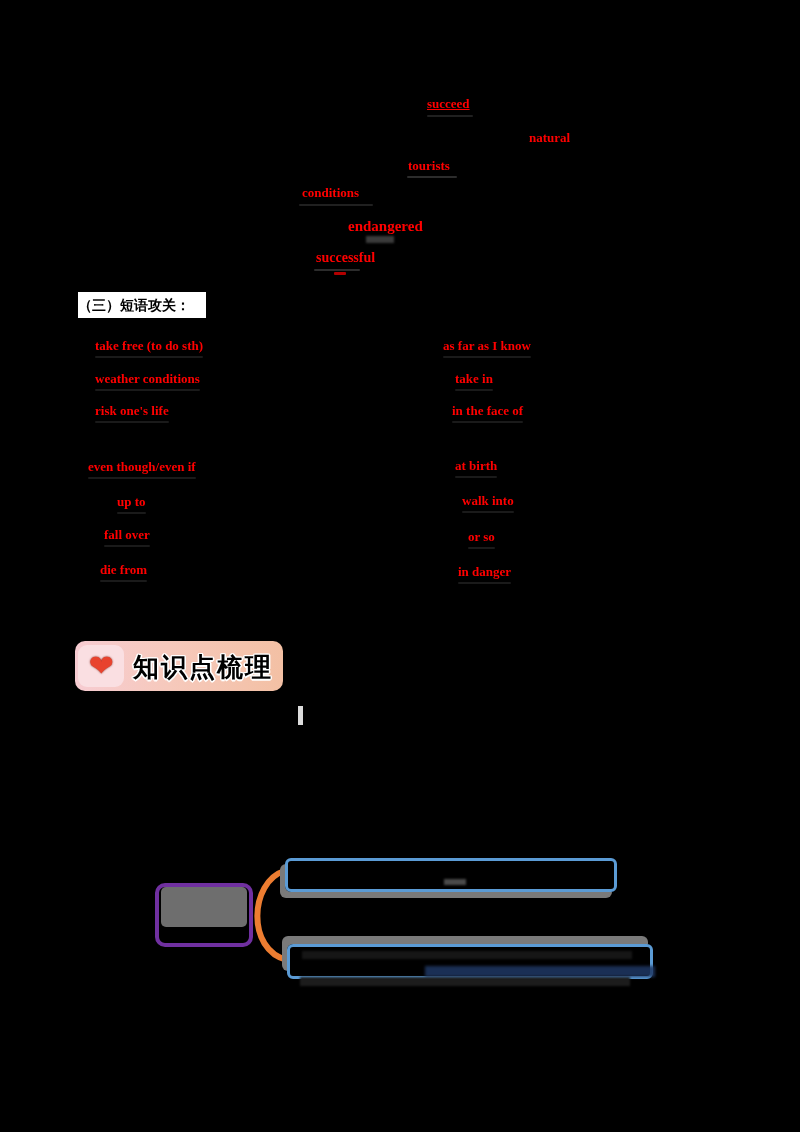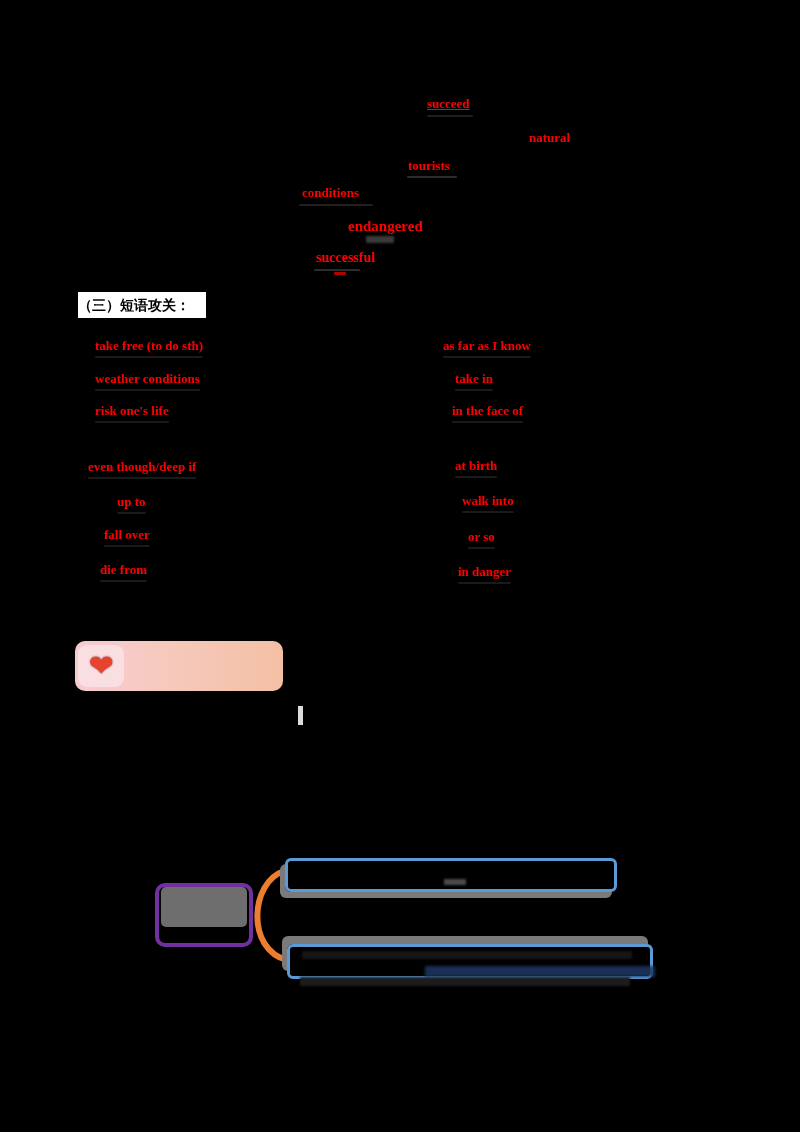--- a/index.html
+++ b/index.html
@@ -155,37 +155,38 @@
   <div class="ghost" style="left:299px;top:204px;width:74px;height:2px;"></div>
   <div class="smudge" style="left:366px;top:236px;width:28px;height:7px;background:#3a3a3a;"></div>
   <div class="ghost" style="left:314px;top:269px;width:46px;height:2px;background:#2c2c2c;"></div>
   <div class="ghost" style="left:334px;top:272px;width:12px;height:3px;background:#b30000;"></div>
 
   <div class="section-header">（三）短语攻关：</div>
 
   <div class="phrase" style="left:95px;top:338px;"><span>take free (to do sth)</span><span class="u"></span></div>
   <div class="phrase" style="left:95px;top:371px;"><span>weather conditions</span><span class="u"></span></div>
   <div class="phrase" style="left:95px;top:403px;"><span>risk one's life</span><span class="u"></span></div>
-  <div class="phrase" style="left:88px;top:459px;"><span>even though/deep if</span><span class="u"></span></div>
+  <div class="phrase" style="left:88px;top:459px;"><span>even though/even if</span><span class="u"></span></div>
   <div class="phrase" style="left:117px;top:494px;"><span>up to</span><span class="u"></span></div>
   <div class="phrase" style="left:104px;top:527px;"><span>fall over</span><span class="u"></span></div>
   <div class="phrase" style="left:100px;top:562px;"><span>die from</span><span class="u"></span></div>
 
   <div class="phrase" style="left:443px;top:338px;"><span>as far as I know</span><span class="u"></span></div>
   <div class="phrase" style="left:455px;top:371px;"><span>take in</span><span class="u"></span></div>
   <div class="phrase" style="left:452px;top:403px;"><span>in the face of</span><span class="u"></span></div>
   <div class="phrase" style="left:455px;top:458px;"><span>at birth</span><span class="u"></span></div>
   <div class="phrase" style="left:462px;top:493px;"><span>walk into</span><span class="u"></span></div>
   <div class="phrase" style="left:468px;top:529px;"><span>or so</span><span class="u"></span></div>
   <div class="phrase" style="left:458px;top:564px;"><span>in danger</span><span class="u"></span></div>
 
   <div class="badge">
     <div class="heart-tile">
       <span class="heart">❤</span>
     </div>
+    <div class="badge-label">知识点梳理</div>
   </div>
 
   <div class="green-notch"></div>
 
   <div class="purple-box">
     <div class="shade"></div>
   </div>
 
   <svg class="arc" width="800" height="1132">
     <path d="M 284 871 C 250 882 246 950 287 960" fill="none" stroke="#ED7D31" stroke-width="6" stroke-linecap="round"></path>

